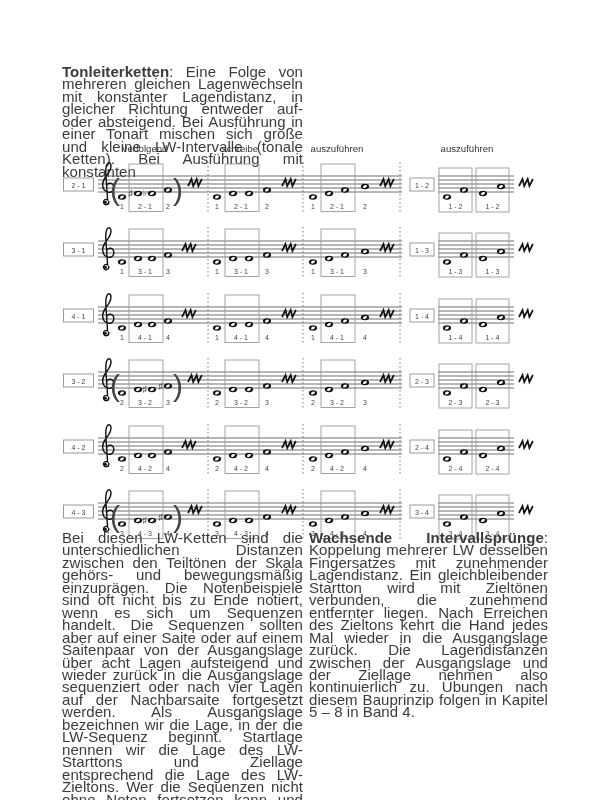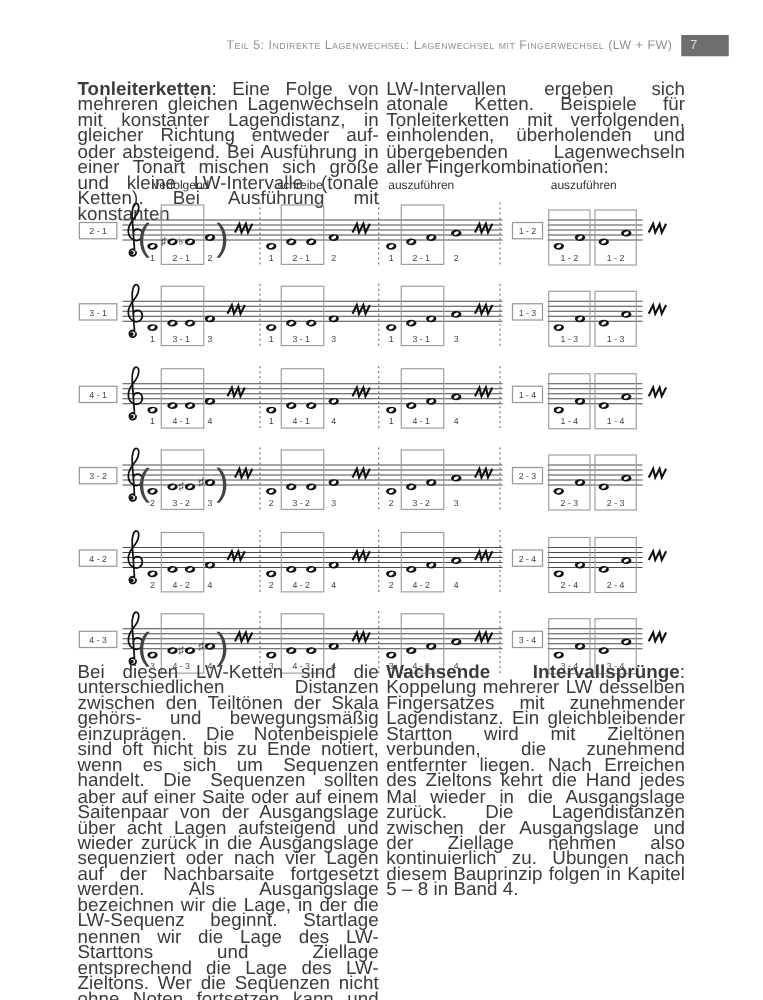--- a/index.html
+++ b/index.html
@@ -30,30 +30,23 @@
   .fig-headers{position:absolute; top:143px; left:0; width:610px; height:14px; font-size:9.6px; color:#333;}
   .fig-headers span{position:absolute; transform:translateX(-50%); white-space:nowrap;}
   .fig-rows{position:absolute; top:158px; left:62px; width:492px;}
   .fig-rows svg{display:block; margin:0 0 7.4px 0;}
 </style>
 </head>
 <body>
 
 <div class="page">
 
-  <div class="hdr">
-    <div class="hdr-title">Teil 5: Indirekte Lagenwechsel: Lagenwechsel mit Fingerwechsel (LW + FW)</div>
-    <div class="page-num">7</div>
-  </div>
 
   <div class="col c-left top-text">
     <p><strong>Tonleiterketten</strong><span>: Eine Folge von mehreren gleichen Lagenwechseln mit konstanter Lagendistanz, in gleicher Richtung entweder auf- oder absteigend. Bei Ausführung in einer Tonart mischen sich große und kleine LW-Intervalle (tonale Ketten). Bei Ausführung mit konstanten</span></p>
-  </div>
-  <div class="col c-right top-text">
-    <p>LW-Intervallen ergeben sich atonale Ketten. Beispiele für Tonleiterketten mit verfolgenden, einholenden, überholenden und übergebenden Lagenwechseln aller Fingerkombinationen:</p>
   </div>
 
   <div class="fig-headers">
     <span style="left:145px">verfolgend</span>
     <span style="left:240px">schreibe</span>
     <span style="left:337px">auszuführen</span>
     <span style="left:467px">auszuführen</span>
   </div>
 
   <div class="fig-rows">

